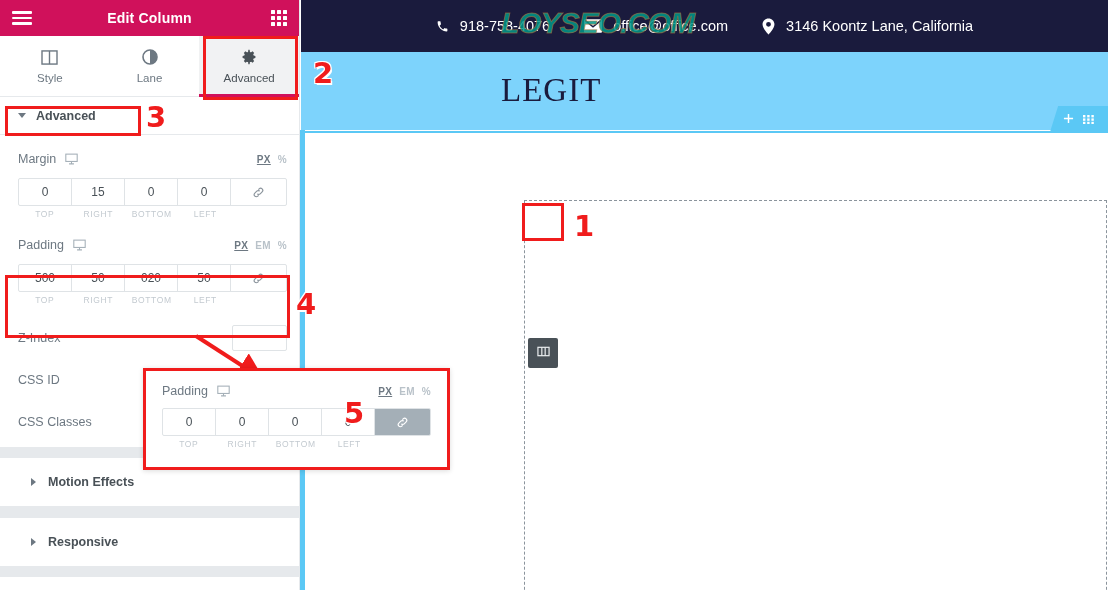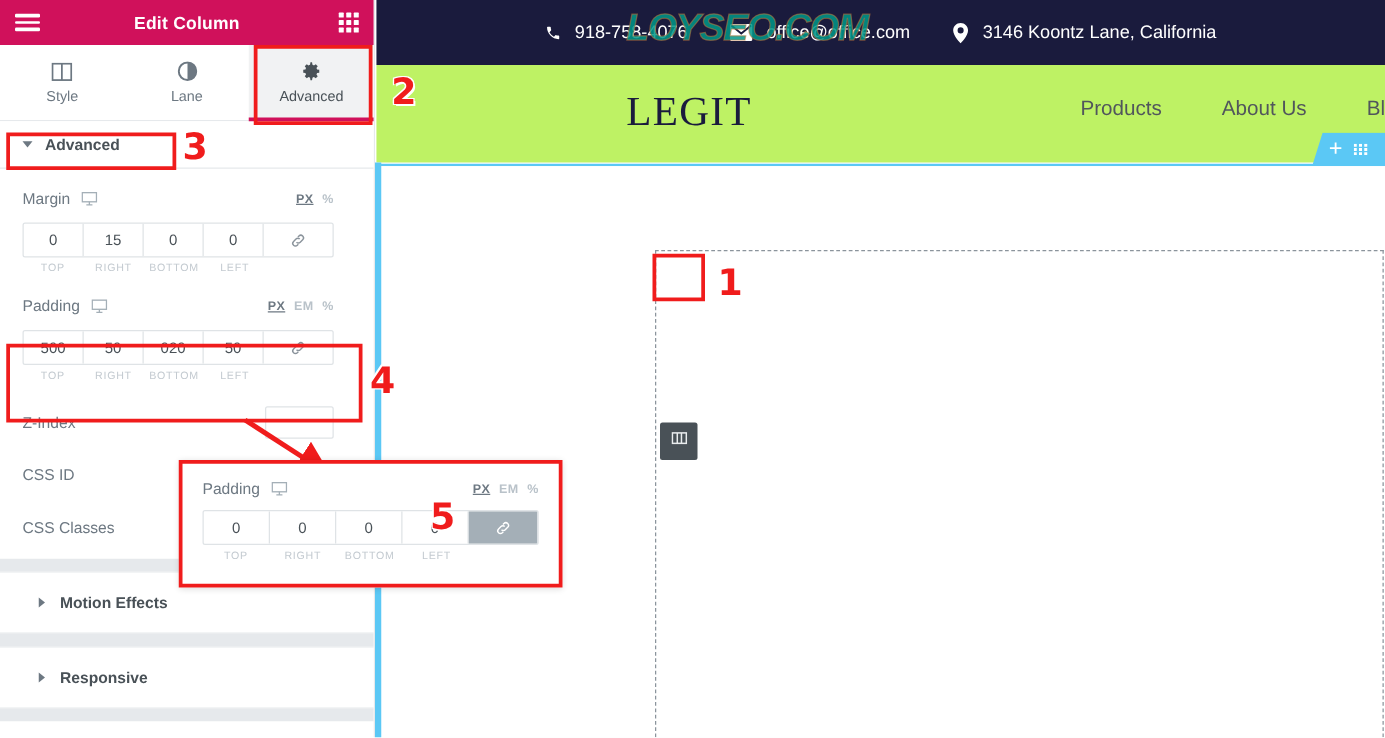--- a/index.html
+++ b/index.html
@@ -57,21 +57,21 @@
   .section-head {
     height: 38px; display: flex; align-items: center; gap: 10px;
     padding: 0 18px; background: #ffffff;
     border-bottom: 1px solid #e6e9ec;
     font-size: 12.5px; font-weight: bold; color: #495157;
     cursor: pointer;
   }
   .caret-down { width:0;height:0;border-left:4px solid transparent;border-right:4px solid transparent;border-top:5px solid #6d7882; }
   .caret-right { width:0;height:0;border-top:4px solid transparent;border-bottom:4px solid transparent;border-left:5px solid #6d7882; }
 
-  .ctrl-body { padding: 14px 32px 0 18px; }
+  .ctrl-body { padding: 14px 12px 0 18px; }
 
   .ctrl { margin-bottom: 16px; }
   .ctrl-top { display: flex; align-items: center; height: 20px; margin-bottom: 9px; }
   .ctrl-label { font-size: 12.5px; color: #6d7882; }
   .resp-ico { margin-left: 9px; color: #a4afb7; display: inline-flex; }
   .units { margin-left: auto; display: flex; gap: 7px; align-items: baseline; font-weight: bold; }
   .unit { font-size: 10px; color: #b9c2c9; cursor: pointer; letter-spacing: .3px; }
   .unit.sel { color: #6d7882; text-decoration: underline; }
 
   .dim-row { display: flex; border: 1px solid #dfe3e6; border-radius: 2px; overflow: hidden; background:#fff; }
@@ -123,21 +123,21 @@
   .watermark {
     position: absolute; left: 200px; top: 6px;
     font-size: 30px; font-weight: bold; font-style: italic;
     letter-spacing: -1px;
     color: rgba(0,150,136,0.85);
     -webkit-text-stroke: 1px rgba(190,120,60,0.55);
     pointer-events: none; user-select: none;
   }
 
   .site-nav {
-    height: 78px; background: #bef264; display: flex; align-items: center;
+    height: 78px; background: #7dd3fc; display: flex; align-items: center;
     padding: 15px 0 0 0; position: relative;
   }
   .brand {
     font-family: "Liberation Serif", "DejaVu Serif", serif;
     font-size: 33px; color: #1a1b3d; letter-spacing: 1px;
     position: absolute; left: 200px; top: 20px;
   }
   .nav-links { position: absolute; right: 0; top: 26px; display: flex; gap: 48px; font-size: 16.5px; color: #51565c; }
   .nav-links span { cursor: pointer; }
 
@@ -220,25 +220,20 @@
               <path d="M12 0C5.9 0 1 4.9 1 11c0 8 11 19 11 19s11-11 11-19C23 4.9 18.1 0 12 0zm0 15.5A4.5 4.5 0 1 1 12 6.5a4.5 4.5 0 0 1 0 9z"></path>
             </svg>
         </span>
         <span>3146 Koontz Lane, California</span>
       </div>
       <div class="watermark">LOYSEO.COM</div>
     </div>
 
     <div class="site-nav">
       <div class="brand">LEGIT</div>
-      <div class="nav-links">
-        <span>Products</span>
-        <span>About Us</span>
-        <span>Bl</span>
-      </div>
     </div>
 
     <div class="blue-tab">
       <span>
         <svg width="11" height="11" viewBox="0 0 12 12">
             <path d="M6 1v10M1 6h10" stroke="#fff" stroke-width="1.6"></path>
           </svg>
       </span>
       <span>
         <svg width="12" height="9" viewBox="0 0 12 9" fill="#fff">

